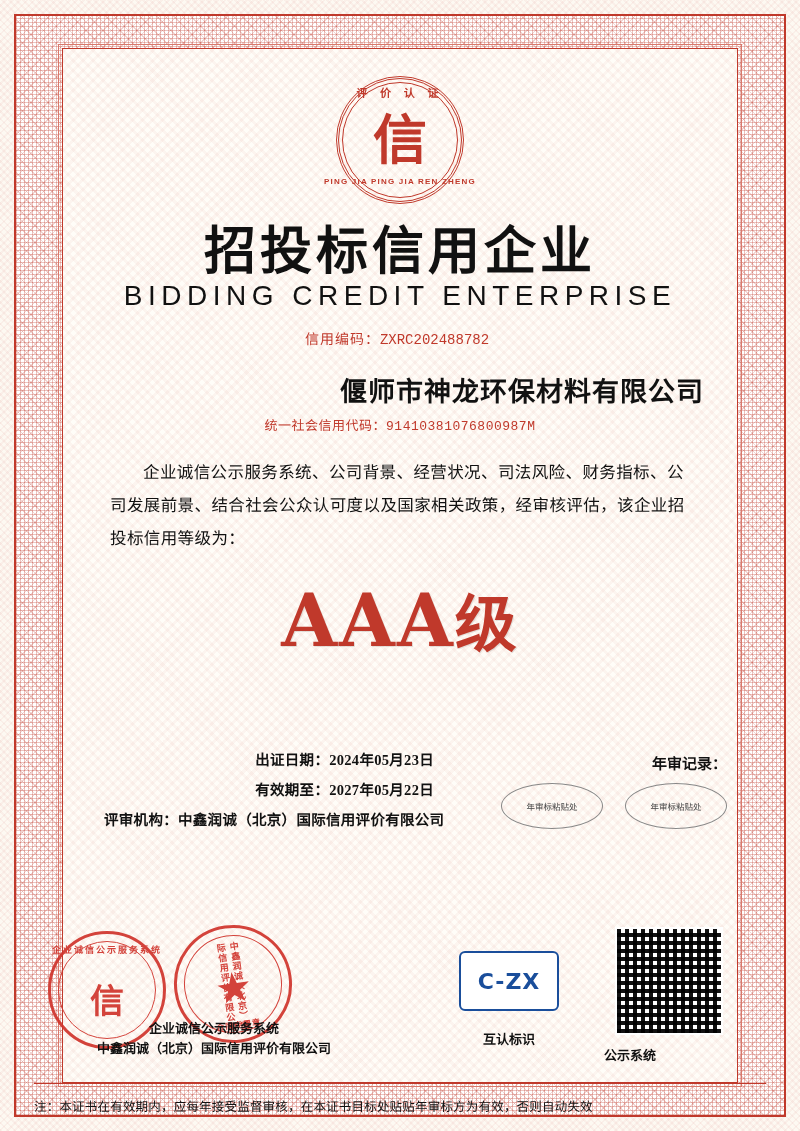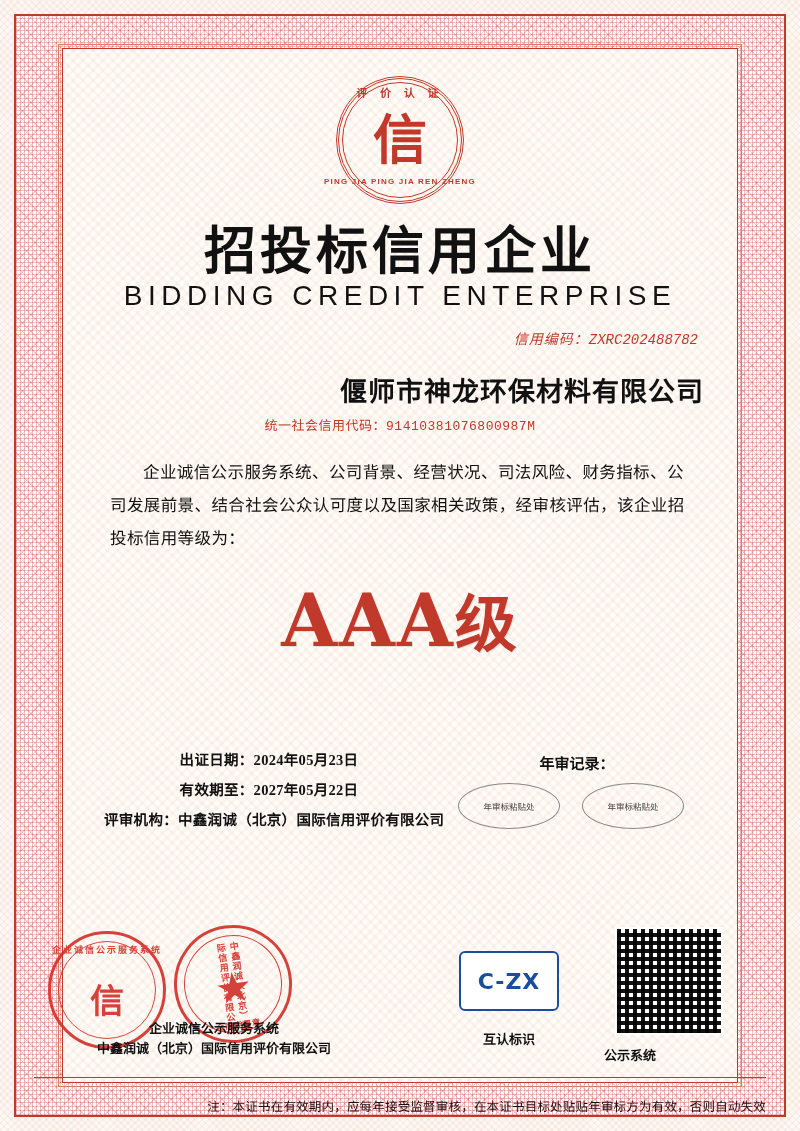--- a/index.html
+++ b/index.html
@@ -75,22 +75,22 @@
   .title-cn{
     font-size:52px;font-weight:bold;letter-spacing:4px;color:#111;
     margin:6px 0 0 0;line-height:1.12;
     font-family:"DejaVu Sans", sans-serif;
   }
   .title-en{
     font-size:28px;letter-spacing:5.5px;color:#111;margin:0 0 6px 0;
     font-family:"Liberation Sans", sans-serif;
   }
   .credit-no{
-    color:#c0392b;font-size:14px;margin:16px 0 0 0;text-align:right;
-    padding-right:6px;font-family:"Liberation Sans", sans-serif;font-style:italic;
+    color:#c0392b;font-size:14px;margin:16px 0 0 0;
+    padding-right:6px;font-family:"Liberation Sans", sans-serif;
   }
   .credit-no .label{letter-spacing:1px;}
   .credit-no .value{font-family:"Liberation Mono", monospace;font-size:14px;}
 
   .company{
     font-size:27px;font-weight:bold;color:#111;margin:22px 0 6px 0;letter-spacing:1px;
     font-family:"DejaVu Sans", sans-serif;
     text-align:right;
   }
   .uscc{
@@ -107,21 +107,21 @@
   .grade{
     margin:26px 0 0 0;color:#c0392b;font-weight:bold;
     font-size:72px;letter-spacing:2px;line-height:1.1;
     font-family:"DejaVu Serif", serif;
     text-shadow:1px 1px 0 rgba(0,0,0,0.10);
   }
   .grade .lvl{font-size:62px;font-family:"DejaVu Sans", sans-serif;}
 
   
   .info-row{
-    display:flex;margin-top:86px;text-align:center;padding:0 8px;
+    display:flex;margin-top:86px;text-align:right;padding:0 8px;gap:43px;
   }
   .info-left{width:330px;}
   .info-left .line{
     font-size:14.5px;color:#111;line-height:2.05;letter-spacing:0.3px;
     font-family:"DejaVu Sans", sans-serif;white-space:nowrap;
   }
   .info-left .line .k{font-weight:bold;}
   .info-left .line .v{font-family:"Liberation Serif", serif;font-weight:bold;}
   .info-right{flex:1;padding-left:24px;}
   .info-right .annual-title{
@@ -193,22 +193,22 @@
     background-image:
       repeating-linear-gradient(0deg,#111 0 4px, #fff 4px 8px),
       repeating-linear-gradient(90deg,#111 0 4px, #fff 4px 8px);
     background-blend-mode:multiply;
     border:2px solid #fff;
   }
   .qr-wrap .cap{margin-top:10px;font-size:13px;font-weight:bold;color:#111;font-family:"DejaVu Sans", sans-serif;}
 
   .footnote{
     position:absolute;left:34px;right:34px;bottom:16px;
-    border-top:1px solid #c0392b;padding-top:18px;
-    font-size:12.5px;color:#111;text-align:right;letter-spacing:0.2px;
+    border-top:1px solid #c0392b;padding-top:12px;
+    font-size:12.5px;color:#111;text-align:left;letter-spacing:0.2px;
     font-family:"DejaVu Sans", sans-serif;
   }
 </style>
 </head>
 <body>
 
 <div class="page">
   <div class="border-outer"></div>
   <div class="border-inner"></div>
 

